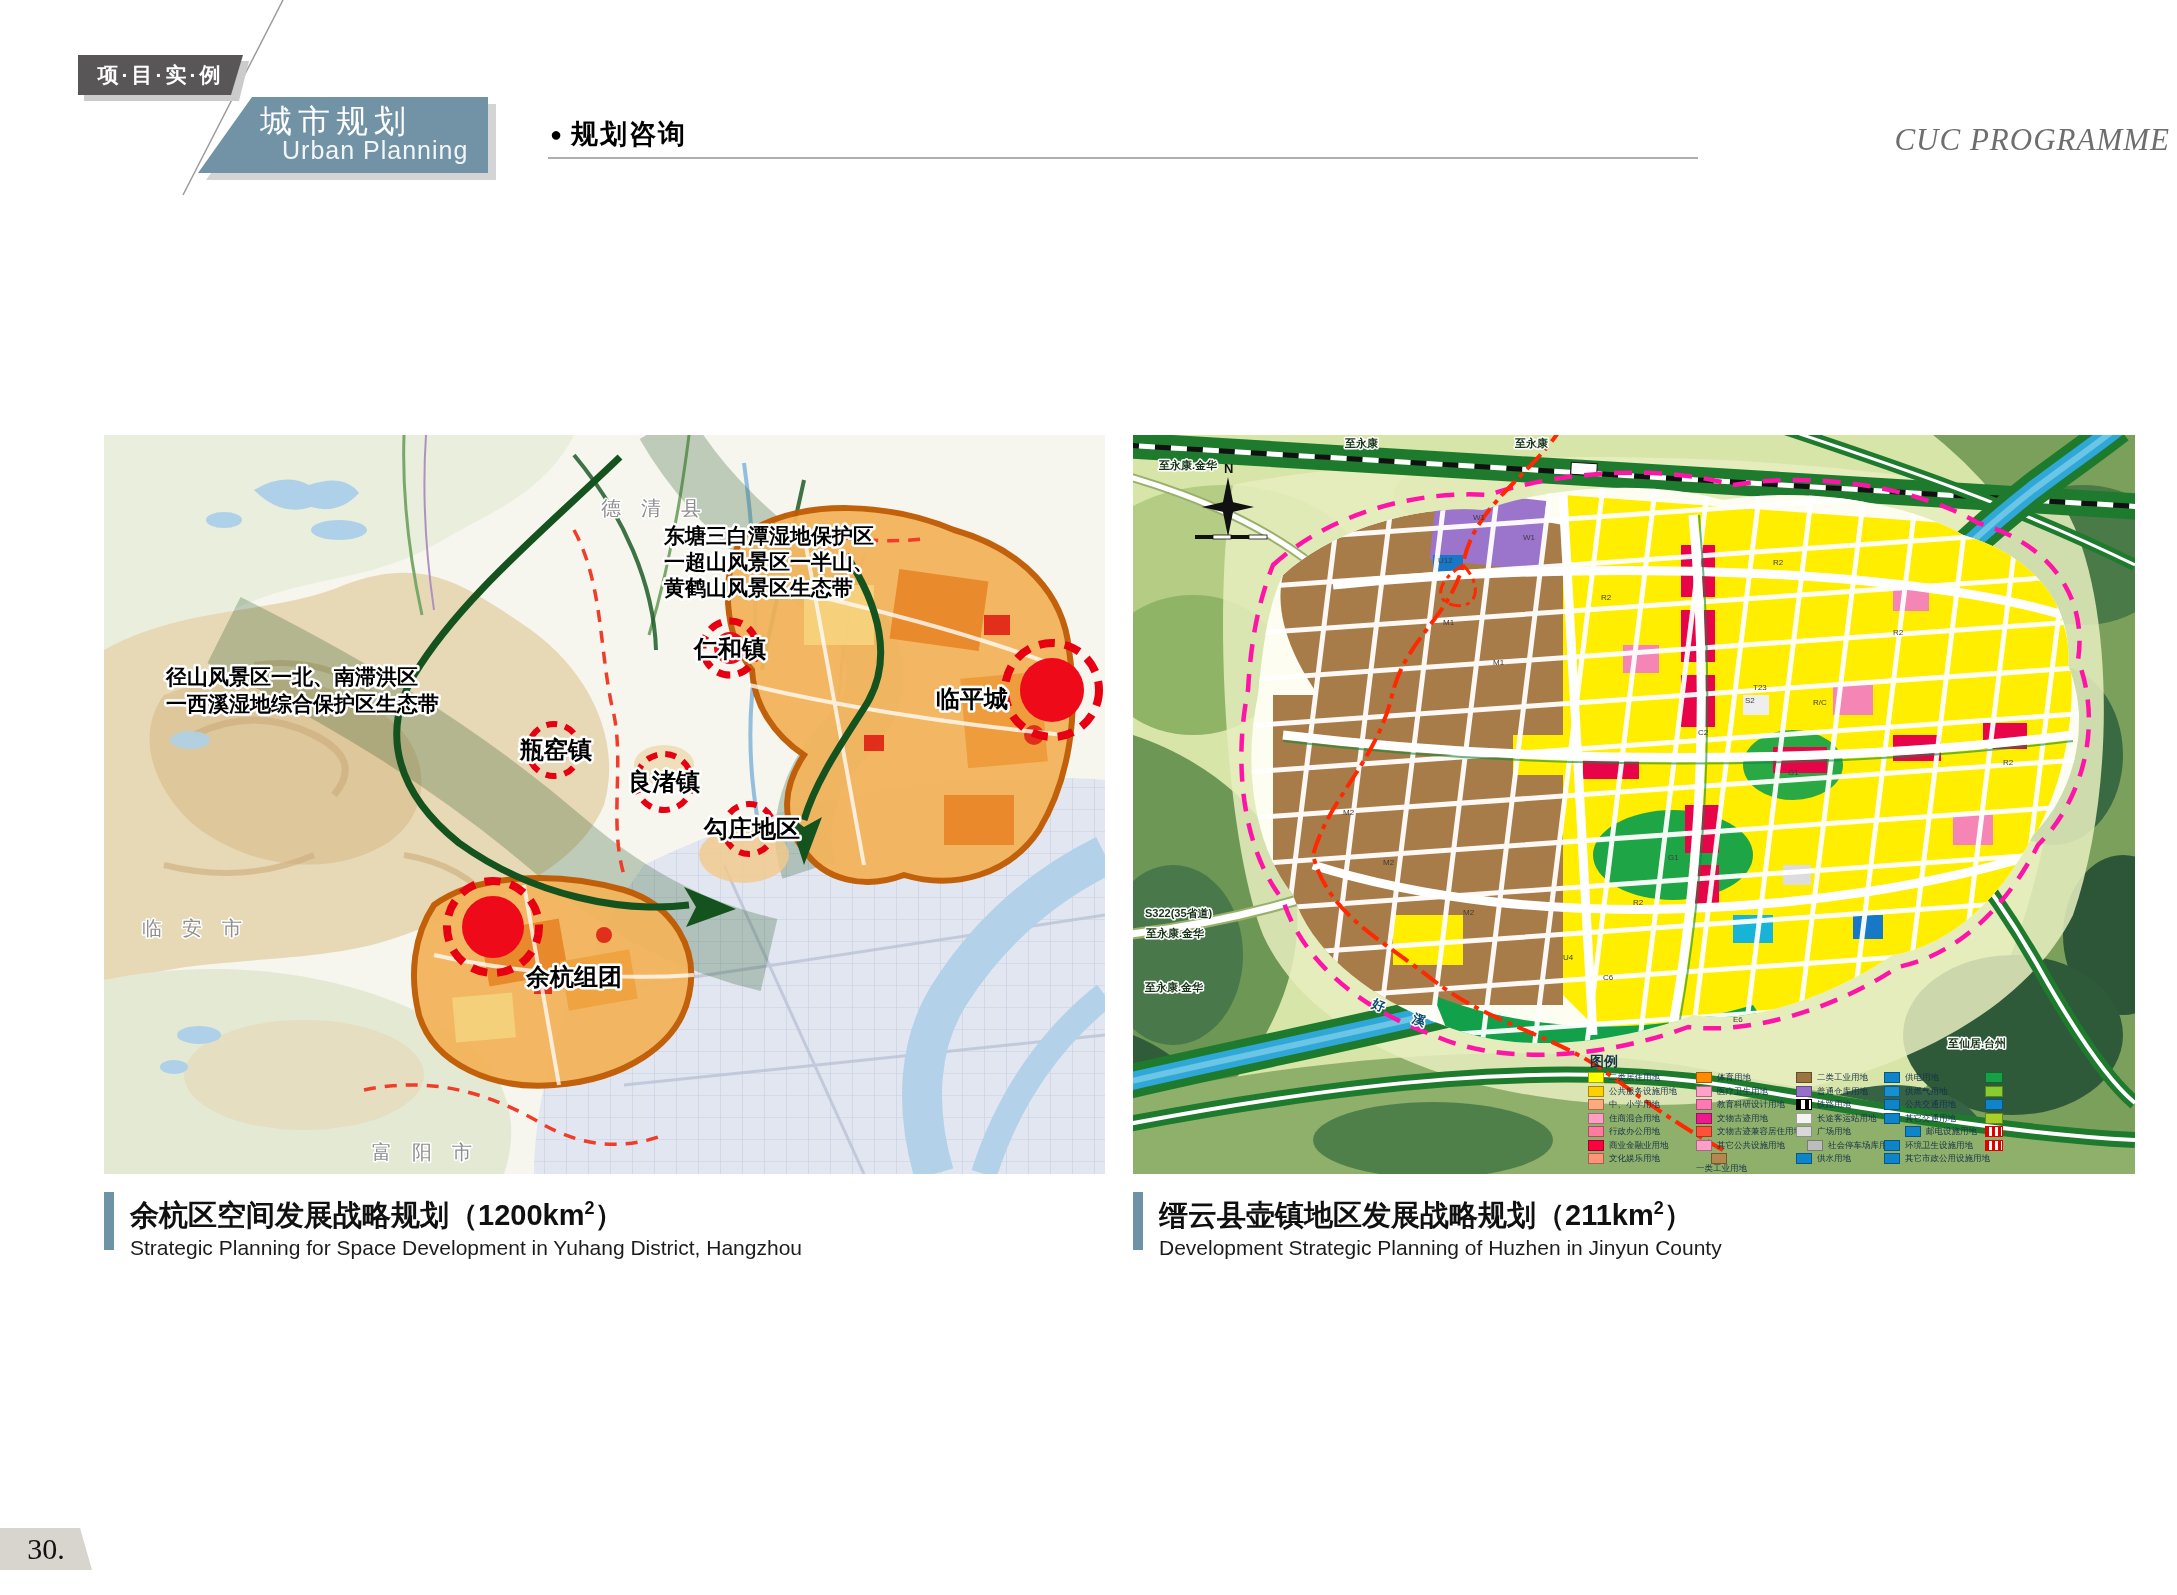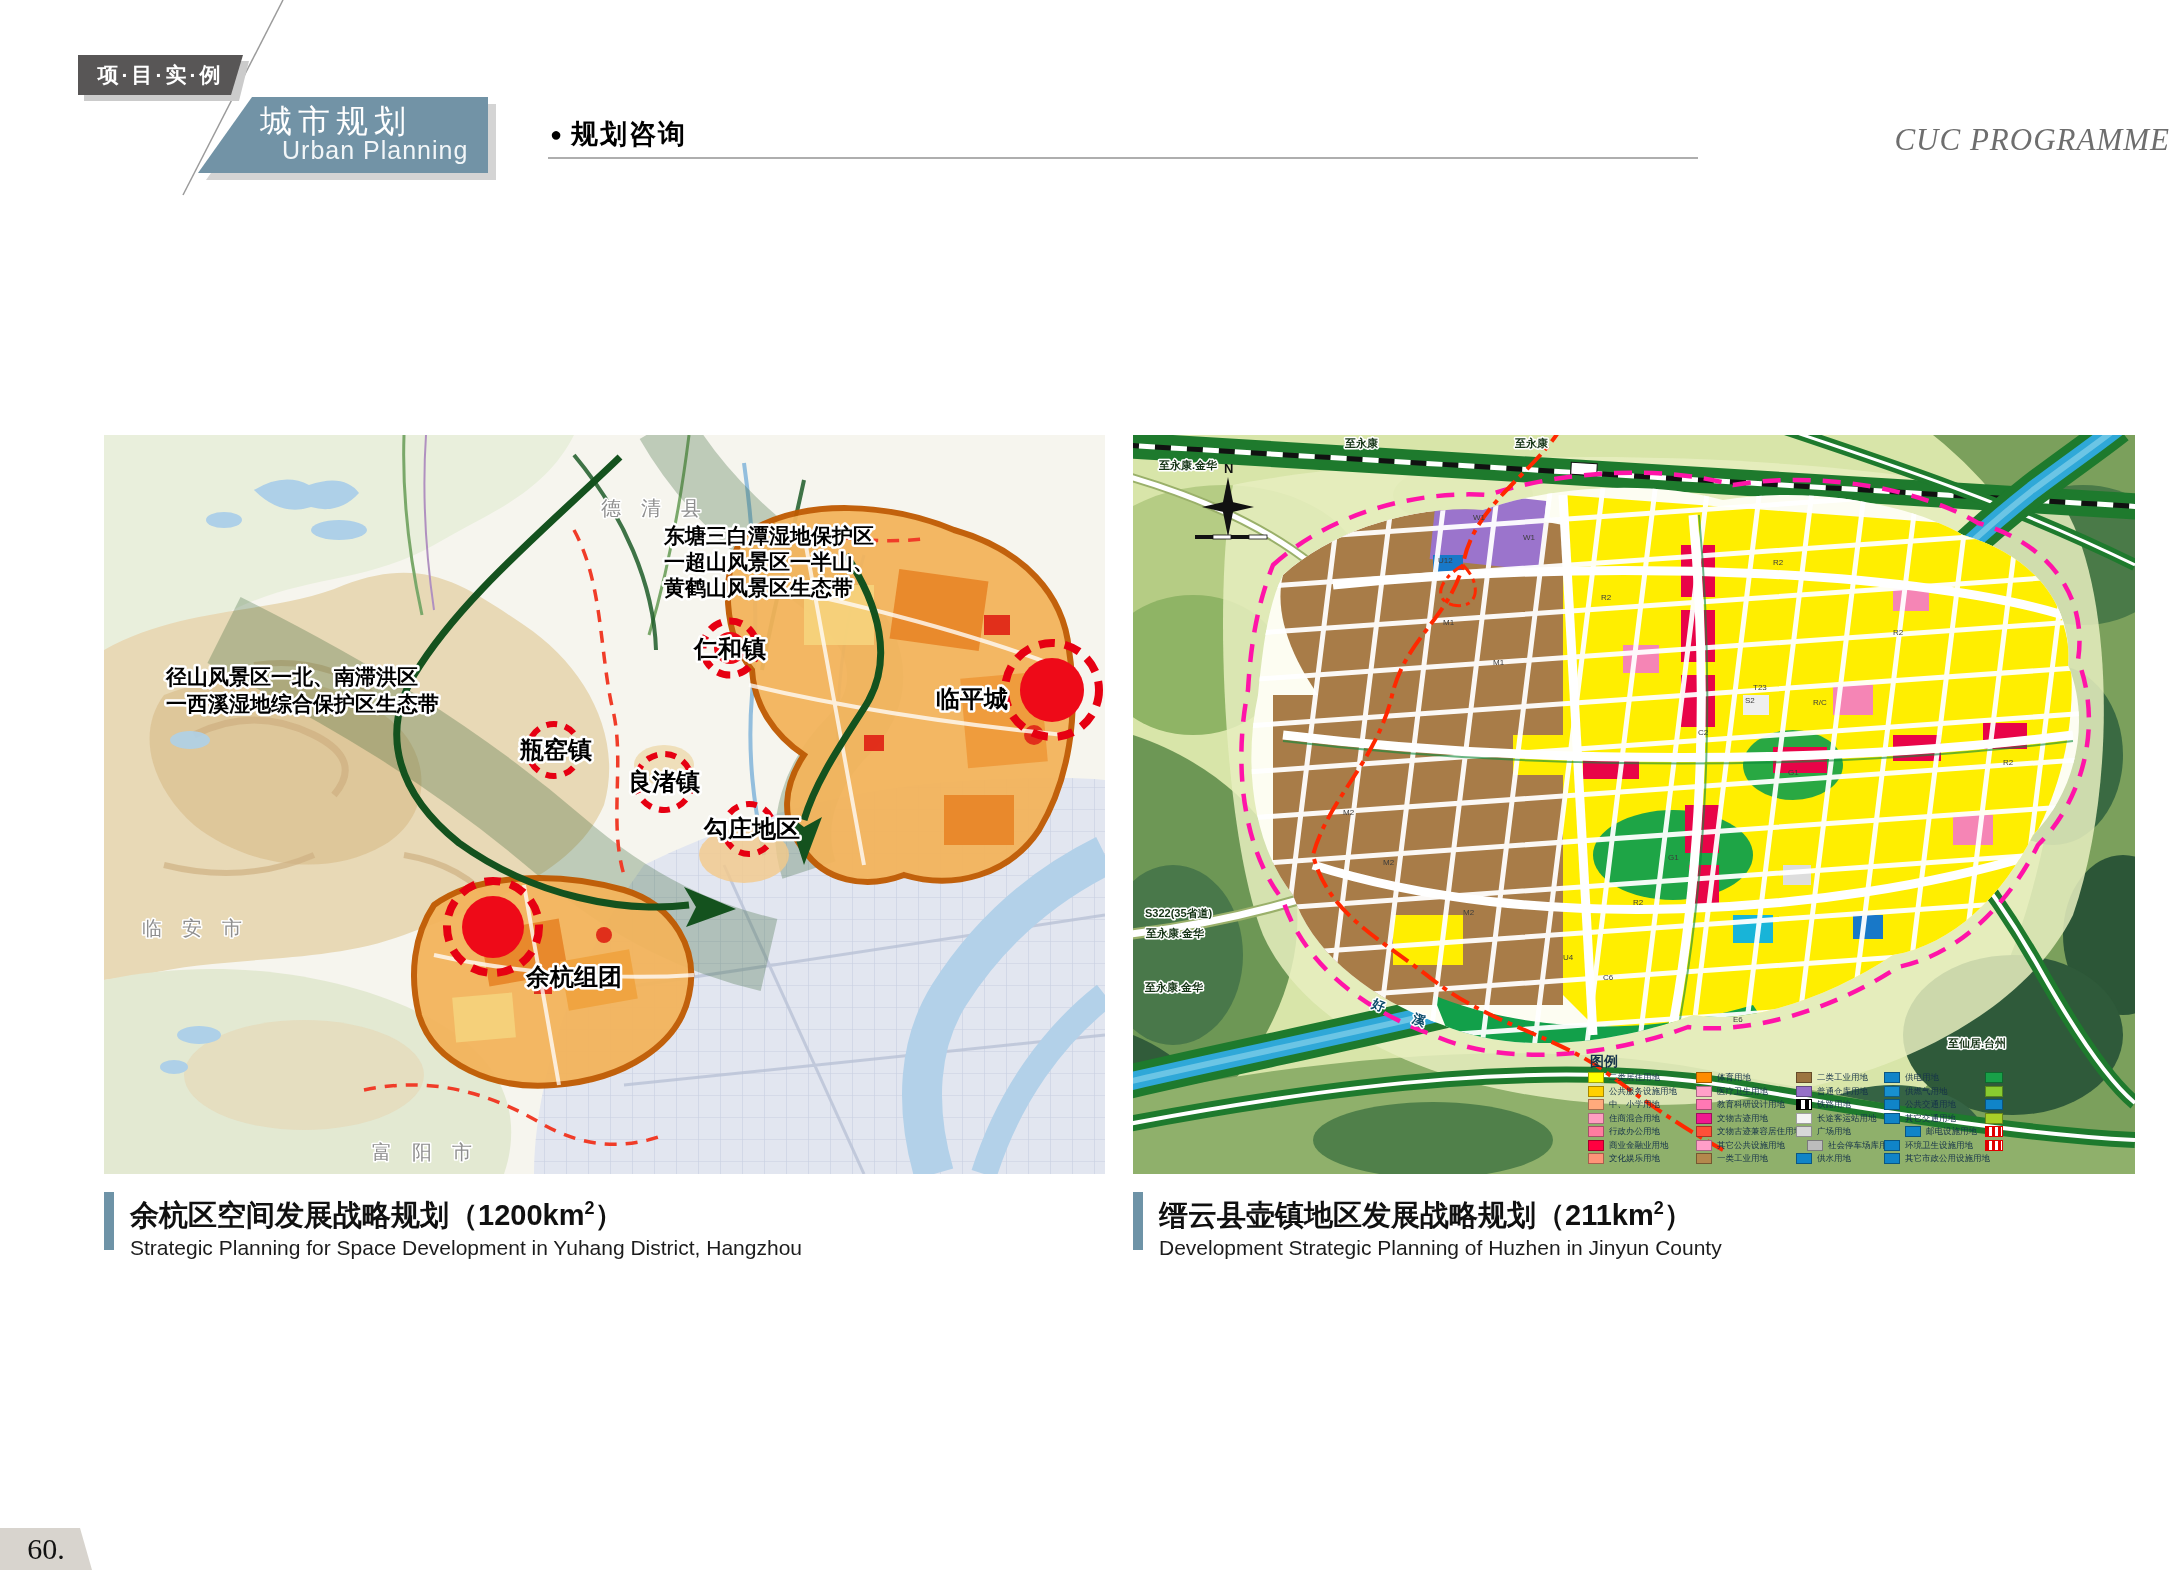--- a/index.html
+++ b/index.html
@@ -390,21 +390,21 @@
             <span class="lg-label">文物古迹用地</span>
           </div>
           <div class="lg-row" style="left: 108px; top: 79px;">
             <span class="lg-chip" style="background: rgb(255, 80, 56);"></span>
             <span class="lg-label">文物古迹兼容居住用地</span>
           </div>
           <div class="lg-row" style="left: 108px; top: 92.5px;">
             <span class="lg-chip" style="background: rgb(255, 158, 200);"></span>
             <span class="lg-label">其它公共设施用地</span>
           </div>
-          <div class="lg-row" style="left: 108px; top: 106px;">
+          <div class="lg-row" style="left: 108px; top: 106px; flex-direction: column;">
             <span class="lg-chip" style="background: rgb(180, 136, 76);"></span>
             <span class="lg-label">一类工业用地</span>
           </div>
           <div class="lg-row" style="left: 208px; top: 25px;">
             <span class="lg-chip" style="background: rgb(156, 116, 64);"></span>
             <span class="lg-label">二类工业用地</span>
           </div>
           <div class="lg-row" style="left: 208px; top: 38.5px;">
             <span class="lg-chip" style="background: rgb(150, 112, 200);"></span>
             <span class="lg-label">普通仓库用地</span>
@@ -475,15 +475,15 @@
     </div>
   </div>
   <div class="caption cap-right">
     <div class="cap-bar"></div>
     <div>
       <div class="cap-cn"><span>缙云县壶镇地区发展战略规划（211km</span><sup>2</sup><span>）</span></div>
       <div class="cap-en">Development Strategic Planning of Huzhen in Jinyun County</div>
     </div>
   </div>
 
-  <div class="pageno">60.</div>
+  <div class="pageno">30.</div>
 
 </div>
 
 </body></html>

